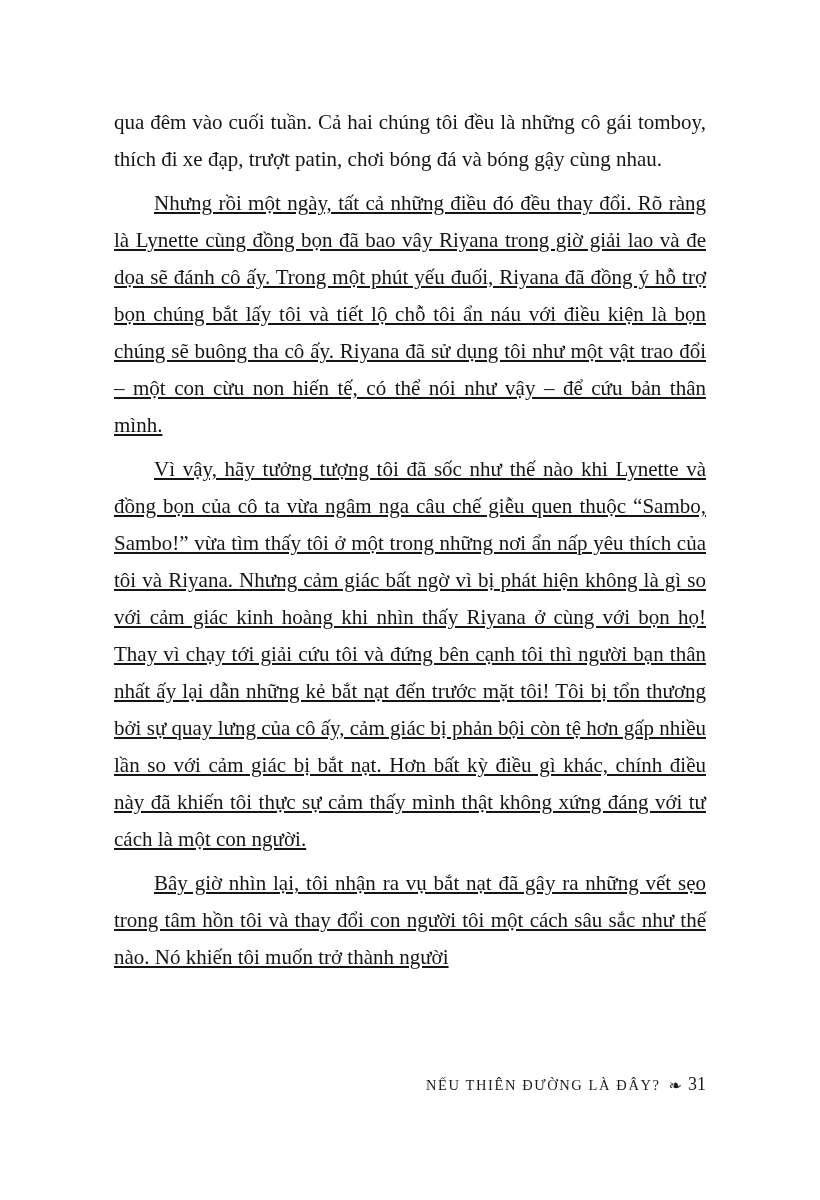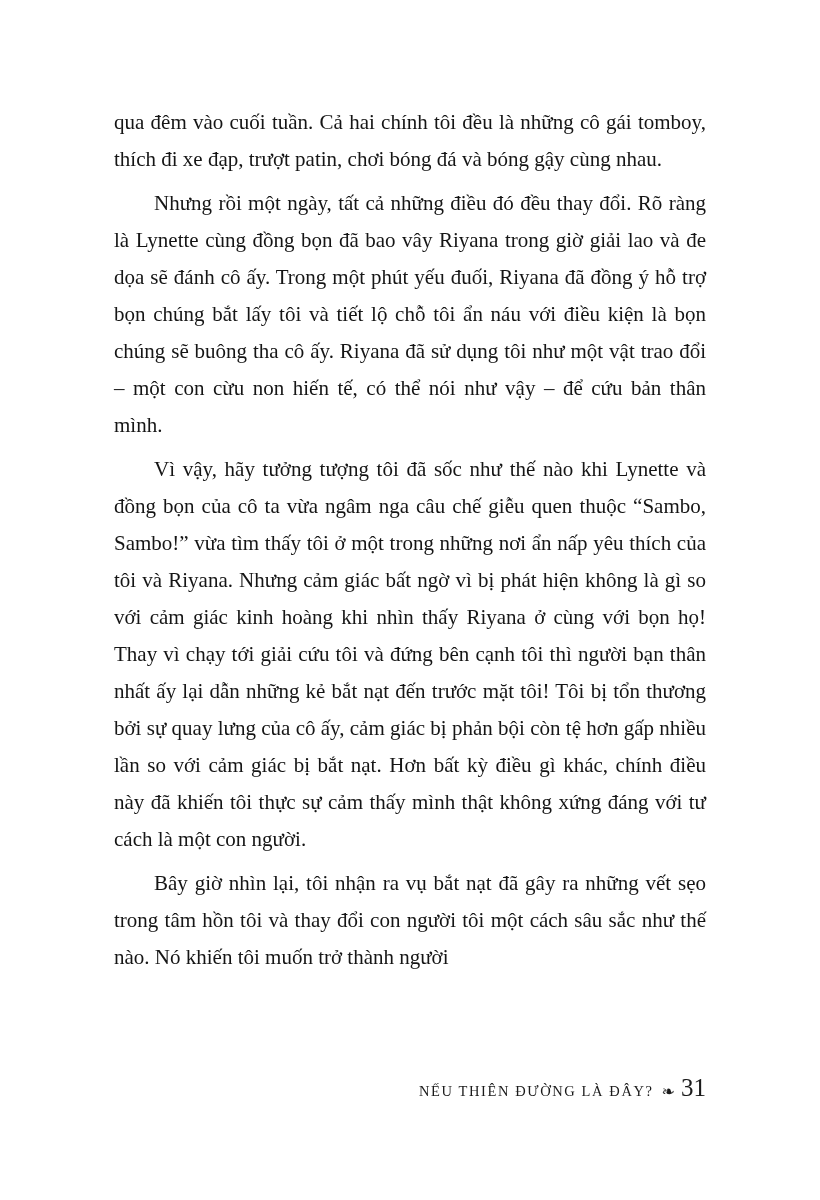--- a/index.html
+++ b/index.html
@@ -26,20 +26,21 @@
     margin: 0 0 7px 0;
     font-size: 21px;
     line-height: 37px;
     text-align: justify;
     text-justify: inter-word;
     hyphens: none;
     color: #151515;
   }
   .content p.indent {
     text-indent: 40px;
+    text-decoration: underline;
   }
   .footer {
     position: absolute;
     left: 114px;
     top: 1074px;
     width: 592px;
     text-align: right;
     white-space: nowrap;
   }
   .footer .book-title {
@@ -49,31 +50,31 @@
     text-align: center;
   }
   .footer .ornament {
     font-family: "DejaVu Sans", sans-serif;
     font-size: 16px;
     color: #1a1a1a;
     padding: 0 6px 0 8px;
     vertical-align: -1px;
   }
   .footer .page-number {
-    font-size: 25px;
+    font-size: 18px;
     color: #1a1a1a;
   }
 </style>
 </head>
 <body>
 
 <div class="page">
 
   <div class="content">
-    <p>qua đêm vào cuối tuần. Cả hai chính tôi đều là những cô gái tomboy, thích đi xe đạp, trượt patin, chơi bóng đá và bóng gậy cùng nhau.</p>
+    <p>qua đêm vào cuối tuần. Cả hai chúng tôi đều là những cô gái tomboy, thích đi xe đạp, trượt patin, chơi bóng đá và bóng gậy cùng nhau.</p>
     <p class="indent">Nhưng rồi một ngày, tất cả những điều đó đều thay đổi. Rõ ràng là Lynette cùng đồng bọn đã bao vây Riyana trong giờ giải lao và đe dọa sẽ đánh cô ấy. Trong một phút yếu đuối, Riyana đã đồng ý hỗ trợ bọn chúng bắt lấy tôi và tiết lộ chỗ tôi ẩn náu với điều kiện là bọn chúng sẽ buông tha cô ấy. Riyana đã sử dụng tôi như một vật trao đổi – một con cừu non hiến tế, có thể nói như vậy – để cứu bản thân mình.</p>
     <p class="indent">Vì vậy, hãy tưởng tượng tôi đã sốc như thế nào khi Lynette và đồng bọn của cô ta vừa ngâm nga câu chế giễu quen thuộc “Sambo, Sambo!” vừa tìm thấy tôi ở một trong những nơi ẩn nấp yêu thích của tôi và Riyana. Nhưng cảm giác bất ngờ vì bị phát hiện không là gì so với cảm giác kinh hoàng khi nhìn thấy Riyana ở cùng với bọn họ! Thay vì chạy tới giải cứu tôi và đứng bên cạnh tôi thì người bạn thân nhất ấy lại dẫn những kẻ bắt nạt đến trước mặt tôi! Tôi bị tổn thương bởi sự quay lưng của cô ấy, cảm giác bị phản bội còn tệ hơn gấp nhiều lần so với cảm giác bị bắt nạt. Hơn bất kỳ điều gì khác, chính điều này đã khiến tôi thực sự cảm thấy mình thật không xứng đáng với tư cách là một con người.</p>
     <p class="indent">Bây giờ nhìn lại, tôi nhận ra vụ bắt nạt đã gây ra những vết sẹo trong tâm hồn tôi và thay đổi con người tôi một cách sâu sắc như thế nào. Nó khiến tôi muốn trở thành người</p>
   </div>
 
   <div class="footer">
     <span class="book-title">NẾU THIÊN ĐƯỜNG LÀ ĐÂY?</span><span class="ornament">❧</span><span class="page-number">31</span>
   </div>
 
 </div>

